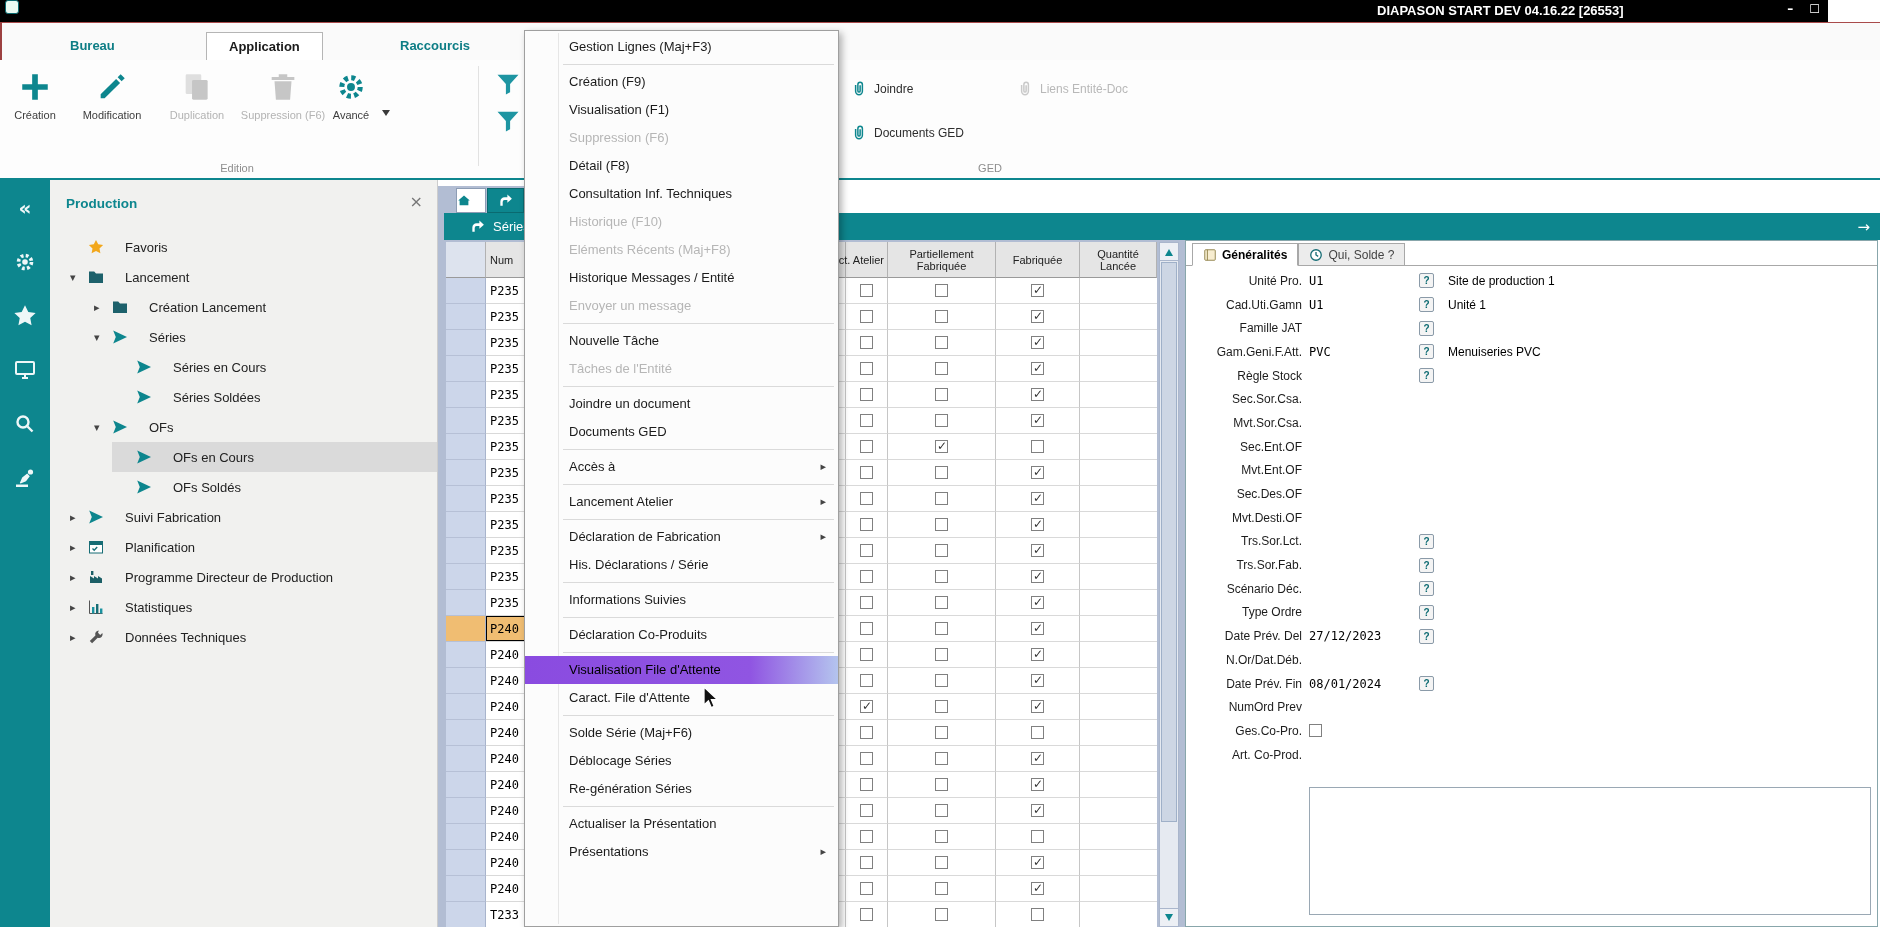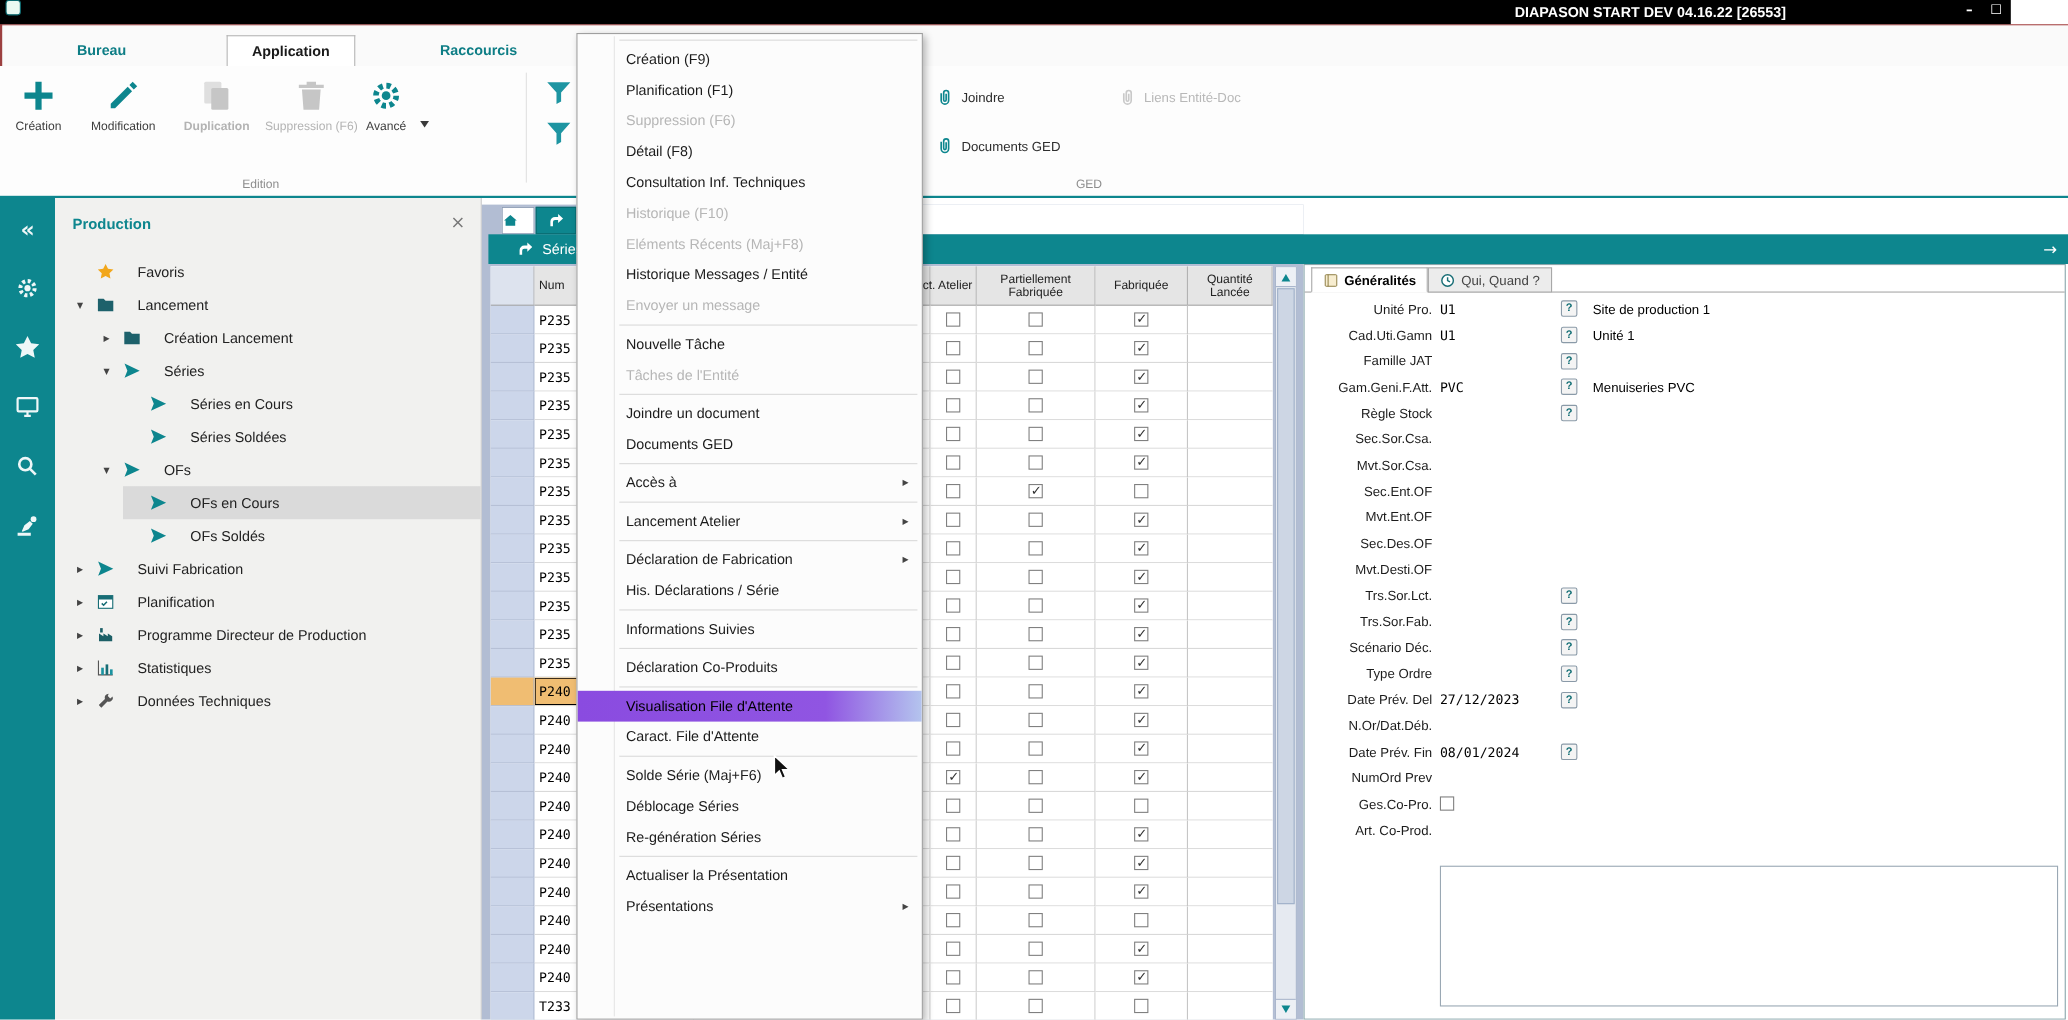--- a/index.html
+++ b/index.html
@@ -162,21 +162,21 @@
       <span class="big-lbl">Création</span>
     </div>
     <div class="big-btn" style="left: 70px; width: 84px;">
       <span class="ic big-ic">
         <svg viewBox="0 0 24 24">
           <path fill="currentColor" d="M4 17.2 14.9 6.3l2.8 2.8L6.8 20H4zM16 5.2 18.1 3 21 5.9l-2.2 2.1z"></path>
         </svg>
       </span>
       <span class="big-lbl">Modification</span>
     </div>
-    <div class="big-btn off" style="left: 158px; width: 78px; font-weight: bold;">
+    <div class="big-btn off" style="left: 158px; width: 78px;">
       <span class="ic big-ic">
         <svg viewBox="0 0 24 24">
           <rect x="4" y="3" width="11" height="14" rx="1" fill="currentColor" opacity=".55"></rect>
           <rect x="8.5" y="7" width="11" height="14" rx="1" fill="currentColor"></rect>
         </svg>
       </span>
       <span class="big-lbl">Duplication</span>
     </div>
     <div class="big-btn off" style="left: 240px; width: 86px;">
       <span class="ic big-ic">
@@ -900,21 +900,21 @@
         </span>
         <span>Généralités</span>
       </div>
       <div class="dtab">
         <span class="ic dtab-ic">
           <svg viewBox="0 0 16 16">
             <circle cx="8" cy="8" r="6" fill="#fff" stroke="#176d75" stroke-width="1.5"></circle>
             <path d="M8 4.5V8l2.5 1.5" stroke="#176d75" stroke-width="1.5" fill="none"></path>
           </svg>
         </span>
-        <span>Qui, Quand ?</span>
+        <span>Qui, Solde ?</span>
       </div>
     </div>
   <div id="detail-rule"></div>
   <div id="fields">
       <div class="frow">
         <span class="flabel">Unité Pro.</span>
         <span class="fvalue">U1</span>
         <span class="help-btn">?</span>
         <span class="fdesc">Site de production 1</span>
       </div>
@@ -1007,23 +1007,24 @@
         <span class="cb fcb"></span>
       </div>
       <div class="frow">
         <span class="flabel">Art. Co-Prod.</span>
       </div>
     </div>
   <div id="art-textarea"></div>
 </div>
 
 <div id="context-menu">
+    <div class="menu-item"><span>Gestion Lignes (Maj+F3)</span></div>
     <div class="menu-sep"></div>
     <div class="menu-item"><span>Création (F9)</span></div>
-    <div class="menu-item"><span>Planification (F1)</span></div>
+    <div class="menu-item"><span>Visualisation (F1)</span></div>
     <div class="menu-item disabled"><span>Suppression (F6)</span></div>
     <div class="menu-item"><span>Détail (F8)</span></div>
     <div class="menu-item"><span>Consultation Inf. Techniques</span></div>
     <div class="menu-item disabled"><span>Historique (F10)</span></div>
     <div class="menu-item disabled"><span>Eléments Récents (Maj+F8)</span></div>
     <div class="menu-item"><span>Historique Messages / Entité</span></div>
     <div class="menu-item disabled"><span>Envoyer un message</span></div>
     <div class="menu-sep"></div>
     <div class="menu-item"><span>Nouvelle Tâche</span></div>
     <div class="menu-item disabled"><span>Tâches de l'Entité</span></div>

